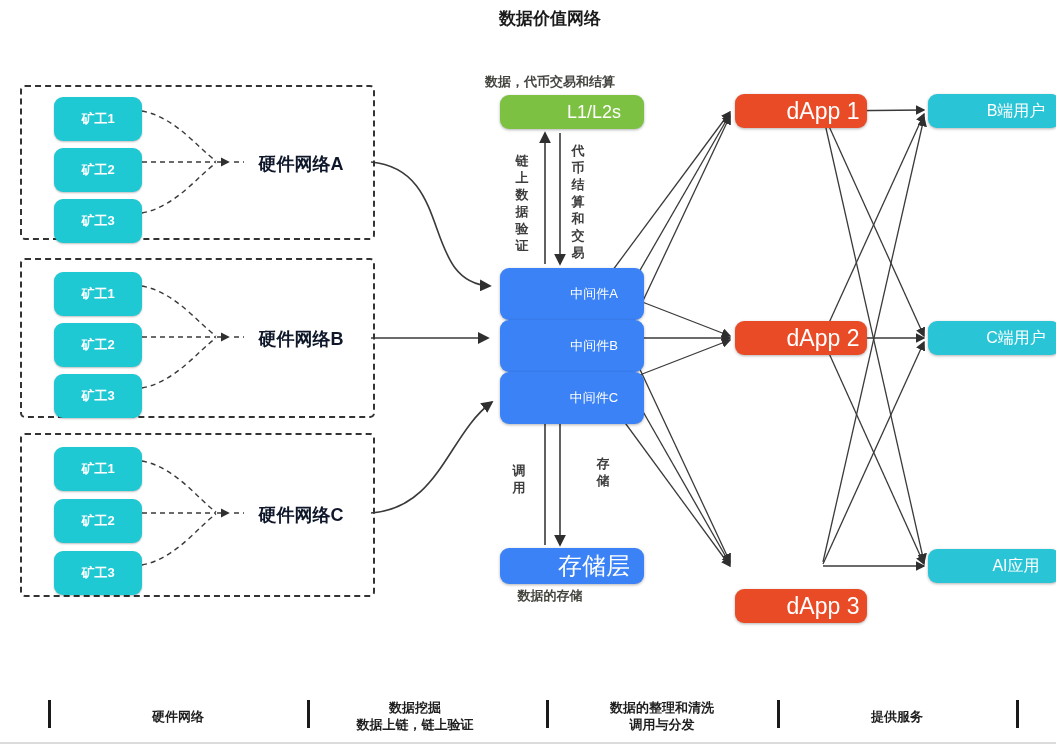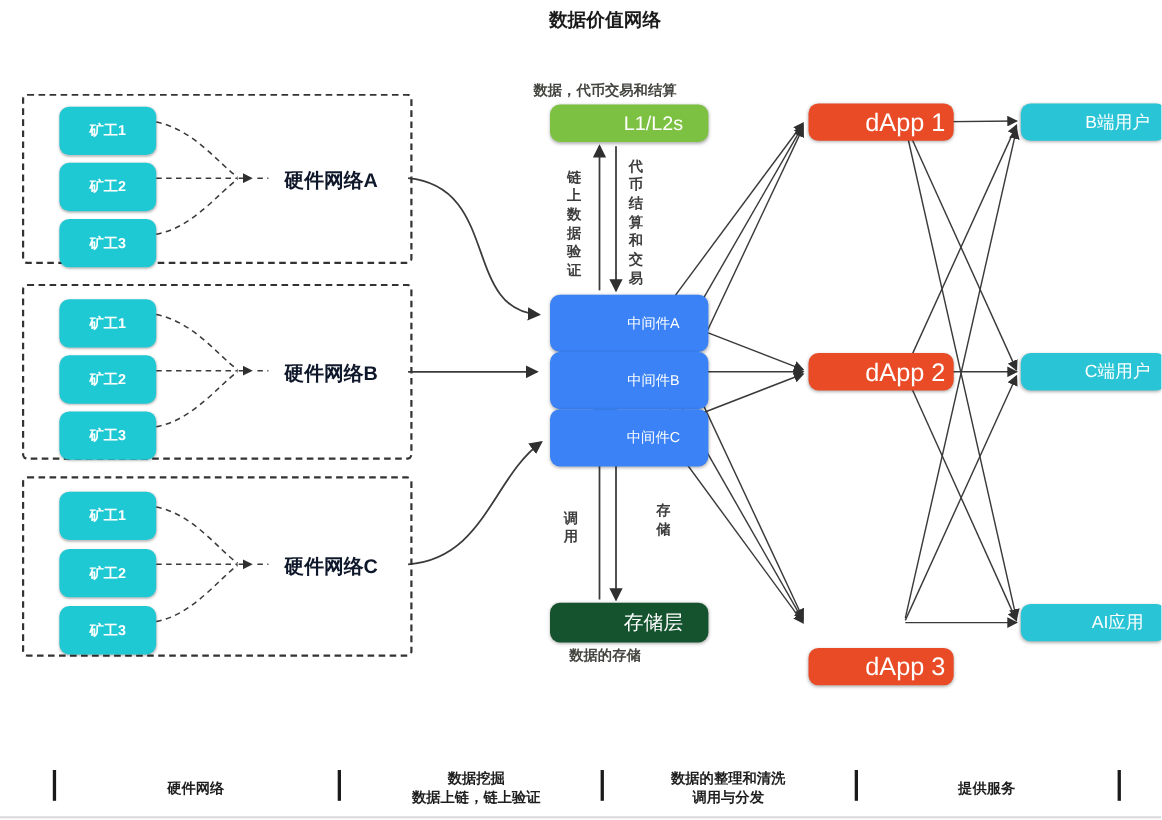--- a/index.html
+++ b/index.html
@@ -29,21 +29,21 @@
   }
   .node{
     position:absolute;border-radius:9px;color:#fff;font-weight:normal;
     display:flex;align-items:center;justify-content:center;
     box-shadow:0 1px 3px rgba(0,0,0,.3);
     padding-left:44px;
   }
   .n-mid{left:500px;width:100px;}
   .l1{top:95px;height:34px;background:#7DC142;font-size:18px;}
   .mw{background:#3b82f6;font-size:13px;height:52px;}
-  .storage{top:548px;height:36px;background:#14532d;font-size:18px;}
+  .storage{top:548px;height:36px;background:#3b82f6;font-size:24px;}
   .dapp{left:735px;width:88px;height:34px;background:#E94B27;font-size:23px;}
   .svc{left:928px;width:88px;height:34px;background:#29C5D6;font-size:16px;}
   .cap{
     position:absolute;text-align:center;font-size:13px;color:#454540;font-weight:600;
   }
   .vlabel{
     position:absolute;width:16px;font-size:13px;line-height:17px;color:#3d3d3d;
     word-break:break-all;text-align:center;font-weight:600;
   }
   .tick{
@@ -184,21 +184,21 @@
   <div class="tick" style="left:48px;"></div>
   <div class="tick" style="left:307px;"></div>
   <div class="tick" style="left:546px;"></div>
   <div class="tick" style="left:777px;"></div>
   <div class="tick" style="left:1016px;"></div>
 
   <div class="legend-label" style="left:58px;">
     <div>硬件网络</div>
     <div></div>
   </div>
-  <div class="legend-label" style="left:313px;">
+  <div class="legend-label" style="left:295px;">
     <div>数据挖掘</div>
     <div>数据上链，链上验证</div>
   </div>
   <div class="legend-label" style="left:542px;">
     <div>数据的整理和清洗</div>
     <div>调用与分发</div>
   </div>
   <div class="legend-label" style="left:777px;">
     <div>提供服务</div>
     <div></div>

